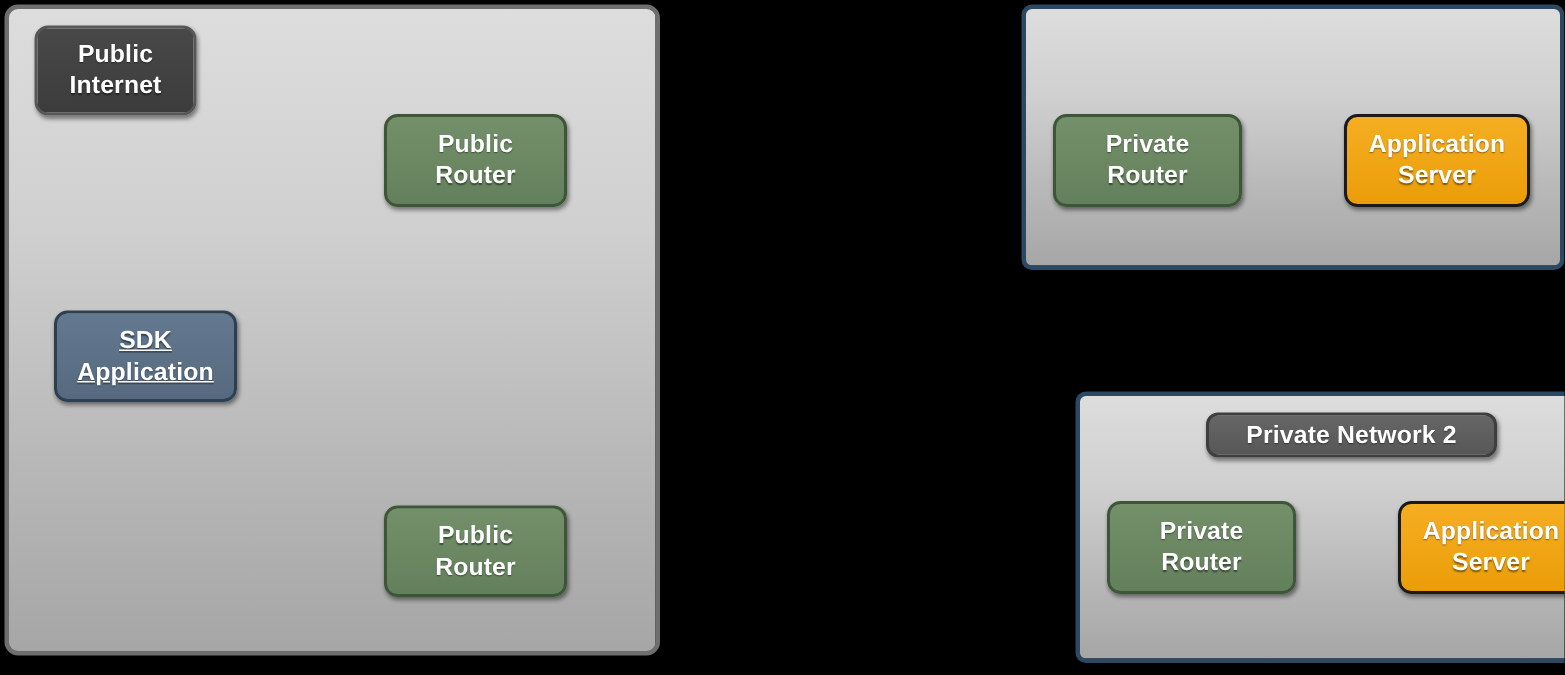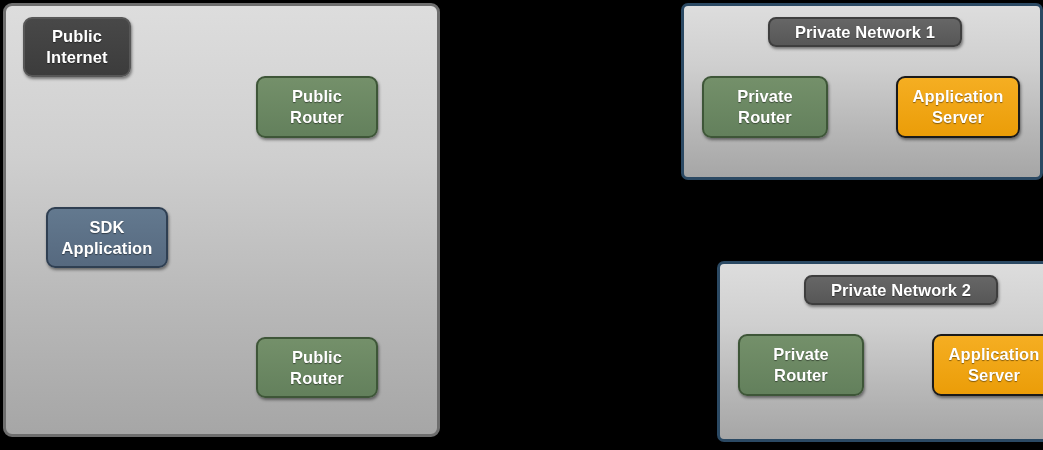--- a/index.html
+++ b/index.html
@@ -98,21 +98,21 @@
     border: 2px solid #5d2512;
   }
   .node-orange {
     background: linear-gradient(to bottom, #f5ae22 0%, #eb9d08 100%);
     border: 2px solid #1a1a1a;
   }
 
   
   .n-public-internet { left: 17px;  top: 11px;  width: 108px; height: 60px; }
   .n-public-router-1 { left: 250px; top: 70px;  width: 122px; height: 62px; }
-  .n-sdk-app         { left: 40px;  top: 201px; width: 122px; height: 61px; }
+  .n-sdk-app         { left: 30px;  top: 201px; width: 122px; height: 61px; text-decoration: underline; }
   .n-controller      { left: 250px; top: 205px; width: 122px; height: 54px; }
   .n-public-router-2 { left: 250px; top: 331px; width: 122px; height: 61px; }
 
   
   .n-pn-title     { left: 84px;  top: 11px; width: 194px; height: 30px; }
   .n-priv-router  { left: 18px;  top: 70px; width: 126px; height: 62px; justify-content: center; }
   .n-app-server   { left: 212px; top: 70px; width: 124px; height: 62px; }
 </style>
 </head>
 <body>
@@ -139,23 +139,20 @@
 
     <div class="node node-green n-public-router-2">
       <span class="node-text">Public
 Router</span>
     </div>
 
   </div>
 
   <div class="panel panel-private">
 
-    <div class="node node-badge n-pn-title">
-      <span class="node-text">Private Network 1</span>
-    </div>
 
     <div class="node node-green n-priv-router">
       <span class="node-text">Private
 Router</span>
     </div>
 
     <div class="node node-orange n-app-server">
       <span class="node-text">Application
 Server</span>
     </div>

